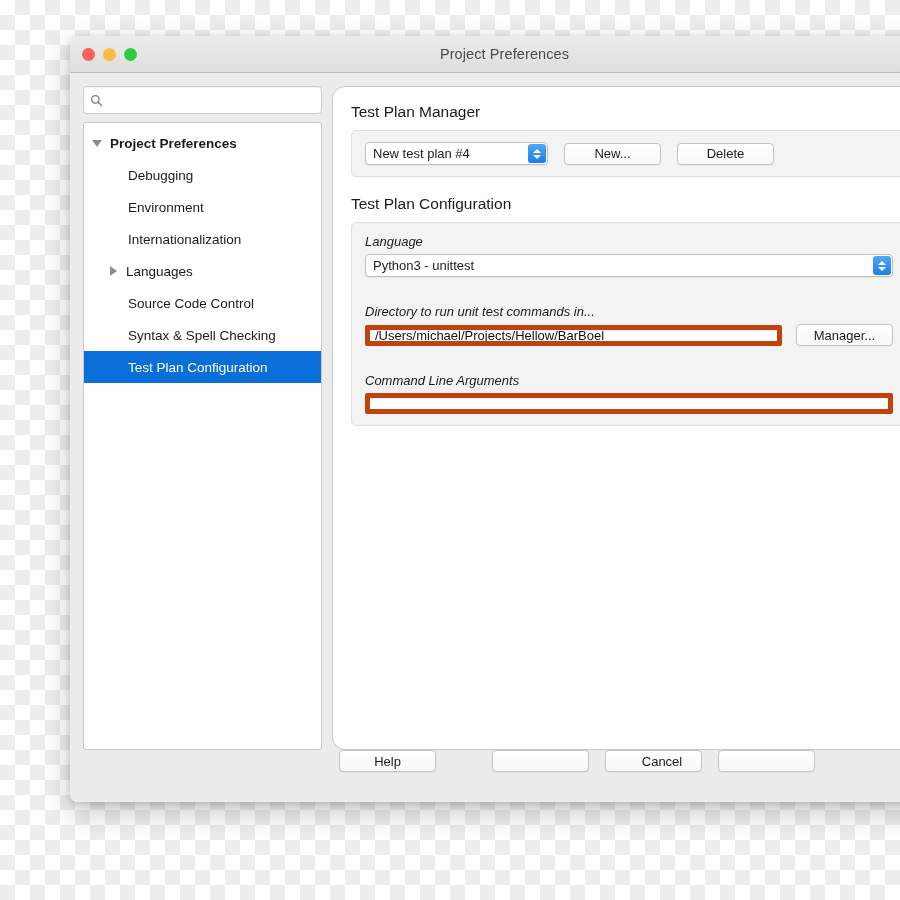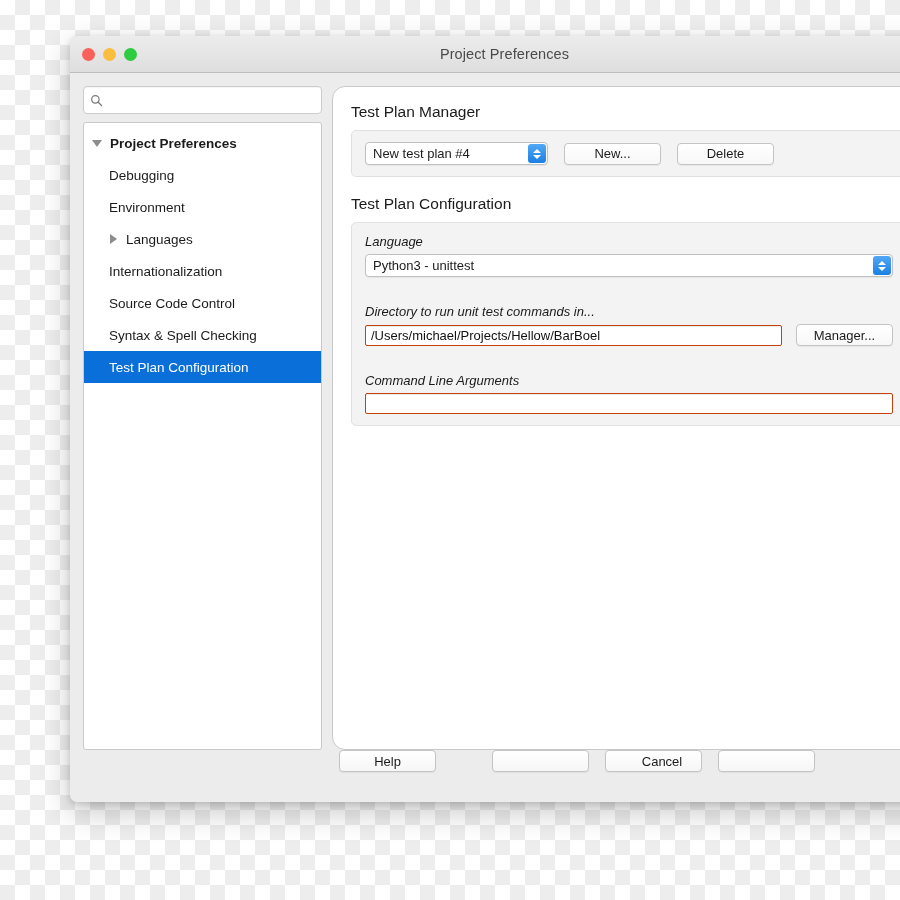--- a/index.html
+++ b/index.html
@@ -117,21 +117,21 @@
   .tree-row {
     height: 32px;
     display: flex;
     align-items: center;
     font-size: 13.5px;
     color: #1b1b1b;
     padding-left: 8px;
     box-sizing: border-box;
   }
   .tree-row.root { font-weight: bold; padding-left: 8px; }
-  .tree-row.child { padding-left: 25px; }
+  .tree-row.child { padding-left: 44px; }
   .tree-row.child.has-tri { padding-left: 26px; }
   .tree-row.selected { background: #0a6fd8; color: #ffffff; }
   .tri {
     width: 0; height: 0;
     margin-right: 8px;
     flex: 0 0 auto;
   }
   .tri.down {
     border-left: 5.5px solid transparent;
     border-right: 5.5px solid transparent;
@@ -225,21 +225,21 @@
   .field-label {
     font-size: 13px;
     color: #1b1b1b;
     margin: 0 0 5px 0;
     font-style: italic;
   }
   .field-label.spaced { margin-top: 27px; }
   .textfield {
     height: 21px;
     background: #ffffff;
-    border: 1px solid #c2410c;
+    border: 5px solid #c2410c;
     border-radius: 2px;
     font-size: 13px;
     font-family: "Liberation Sans", sans-serif;
     color: #111;
     padding: 0 5px;
     box-sizing: border-box;
     outline: none;
     box-shadow: inset 0 1px 1px rgba(0,0,0,0.07);
   }
 
@@ -302,27 +302,27 @@
         </div>
 
         <div class="tree-row child">
           <span>Debugging</span>
         </div>
 
         <div class="tree-row child">
           <span>Environment</span>
         </div>
 
+        <div class="tree-row child">
+          <span>Internationalization</span>
+        </div>
+
         <div class="tree-row child has-tri">
           <span class="tri right"></span>
           <span>Languages</span>
-        </div>
-
-        <div class="tree-row child">
-          <span>Internationalization</span>
         </div>
 
 
         <div class="tree-row child">
           <span>Source Code Control</span>
         </div>
 
         <div class="tree-row child">
           <span>Syntax &amp; Spell Checking</span>
         </div>

